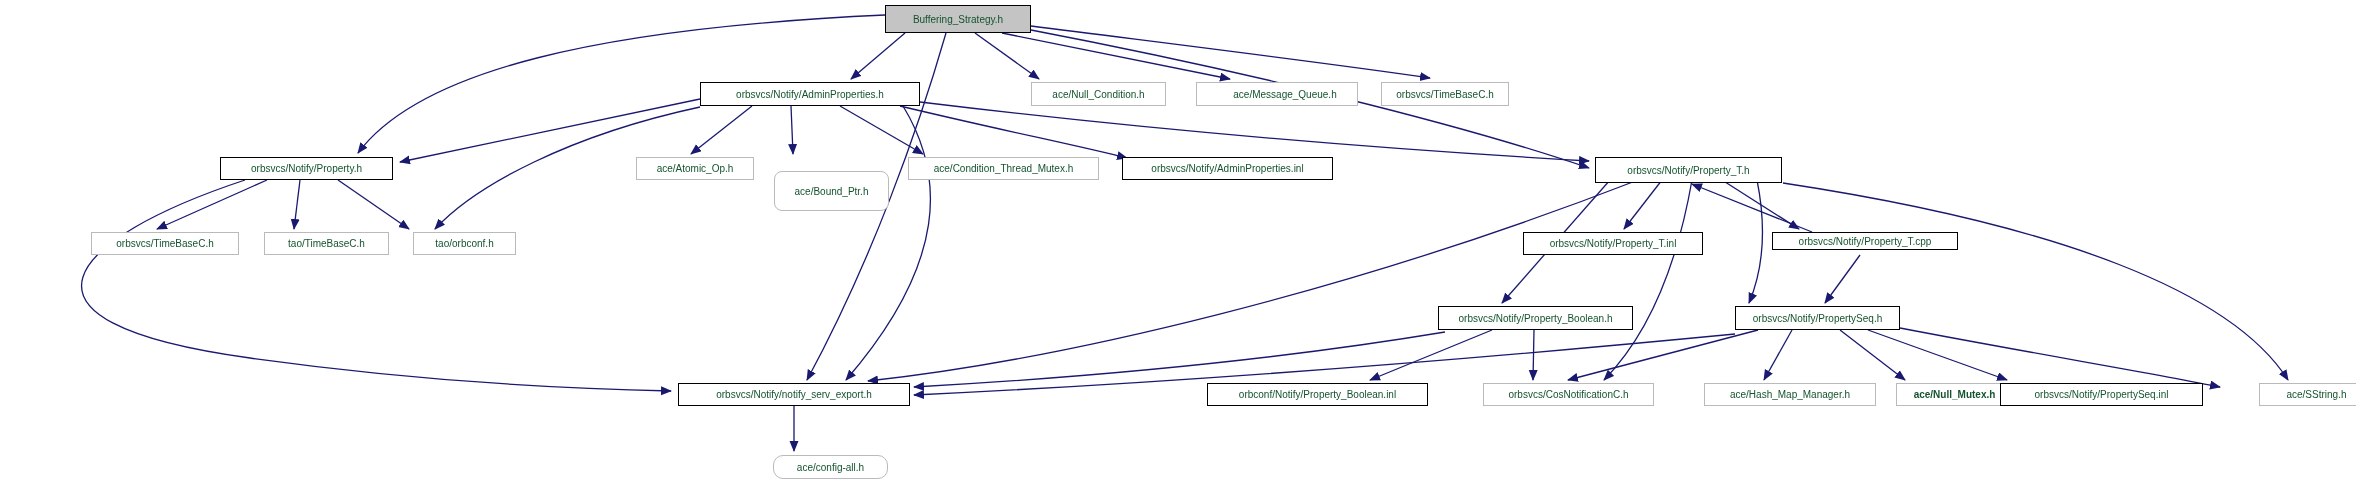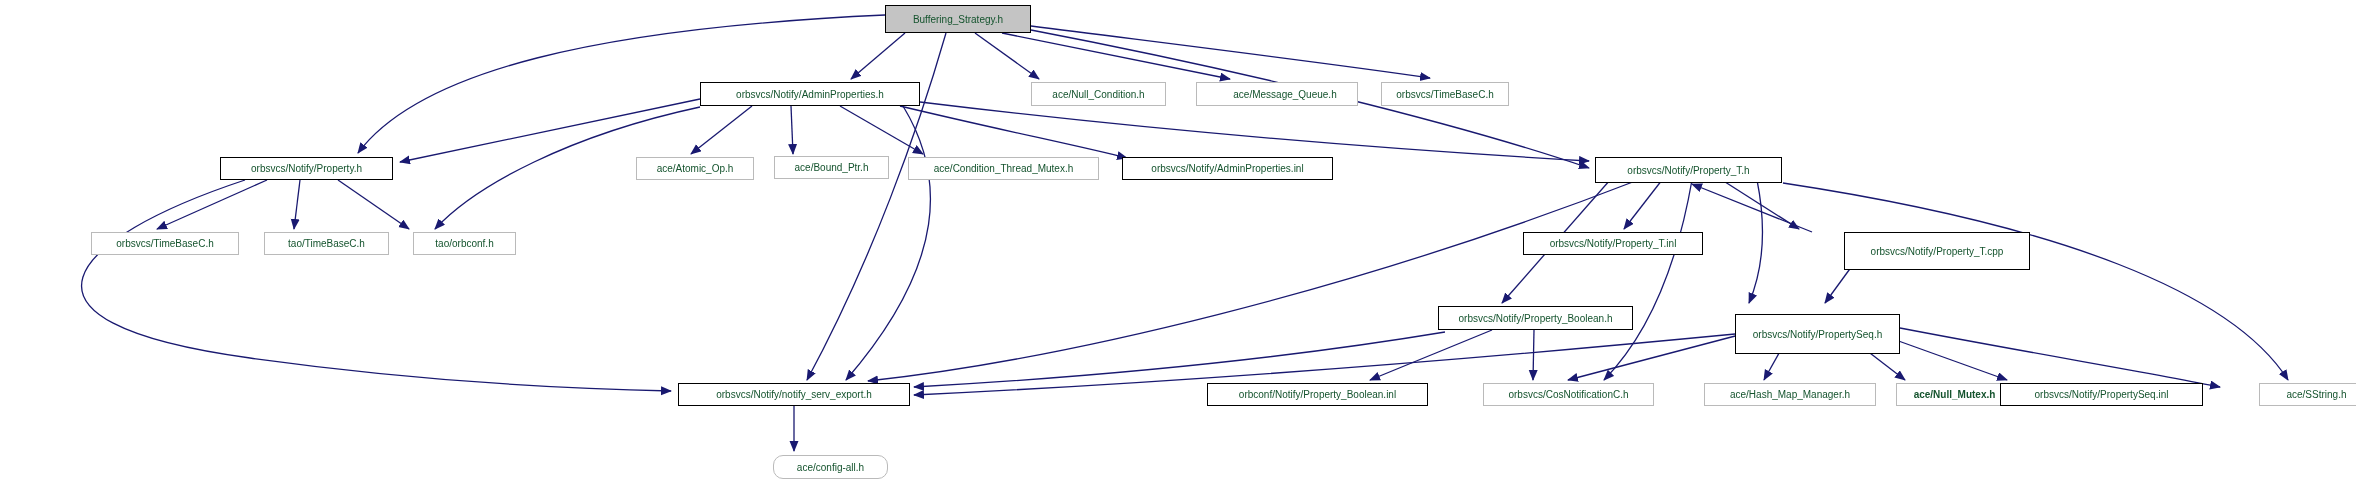--- a/index.html
+++ b/index.html
@@ -77,31 +77,31 @@
       </g>
   </svg>
   <div id="nodes">
       <div class="node main" style="left: 885px; top: 5px; width: 146px; height: 28px;">Buffering_Strategy.h</div>
       <div class="node" style="left: 700px; top: 82px; width: 220px; height: 24px;">orbsvcs/Notify/AdminProperties.h</div>
       <div class="node ext" style="left: 995px; top: 82px; width: 135px; height: 24px;">ace/Null_Condition.h</div>
       <div class="node ext" style="left: 1160px; top: 82px; width: 162px; height: 24px; padding-left: 16px;">ace/Message_Queue.h</div>
       <div class="node ext" style="left: 1345px; top: 82px; width: 128px; height: 24px;">orbsvcs/TimeBaseC.h</div>
       <div class="node" style="left: 220px; top: 157px; width: 173px; height: 23px;">orbsvcs/Notify/Property.h</div>
       <div class="node ext" style="left: 600px; top: 157px; width: 118px; height: 23px;">ace/Atomic_Op.h</div>
-      <div class="node ext" style="left: 738px; top: 156px; width: 115px; height: 23px;">ace/Bound_Ptr.h</div>
+      <div class="node ext" style="left: 738px; top: 171px; width: 115px; height: 40px; border-radius: 8px;">ace/Bound_Ptr.h</div>
       <div class="node ext" style="left: 872px; top: 157px; width: 191px; height: 23px;">ace/Condition_Thread_Mutex.h</div>
       <div class="node" style="left: 1122px; top: 157px; width: 211px; height: 23px;">orbsvcs/Notify/AdminProperties.inl</div>
       <div class="node" style="left: 1595px; top: 157px; width: 187px; height: 26px;">orbsvcs/Notify/Property_T.h</div>
       <div class="node ext" style="left: 55px; top: 232px; width: 148px; height: 23px;">orbsvcs/TimeBaseC.h</div>
       <div class="node ext" style="left: 228px; top: 232px; width: 125px; height: 23px;">tao/TimeBaseC.h</div>
       <div class="node ext" style="left: 377px; top: 232px; width: 103px; height: 23px;">tao/orbconf.h</div>
       <div class="node" style="left: 1523px; top: 232px; width: 180px; height: 23px;">orbsvcs/Notify/Property_T.inl</div>
-      <div class="node" style="left: 1844px; top: 232px; width: 186px; height: 38px;">orbsvcs/Notify/Property_T.cpp</div>
+      <div class="node" style="left: 1772px; top: 232px; width: 186px; height: 18px;">orbsvcs/Notify/Property_T.cpp</div>
       <div class="node" style="left: 1438px; top: 306px; width: 195px; height: 24px;">orbsvcs/Notify/Property_Boolean.h</div>
-      <div class="node" style="left: 1735px; top: 314px; width: 165px; height: 40px;">orbsvcs/Notify/PropertySeq.h</div>
+      <div class="node" style="left: 1735px; top: 306px; width: 165px; height: 24px;">orbsvcs/Notify/PropertySeq.h</div>
       <div class="node" style="left: 678px; top: 383px; width: 232px; height: 23px;">orbsvcs/Notify/notify_serv_export.h</div>
       <div class="node" style="left: 1207px; top: 383px; width: 221px; height: 23px;">orbconf/Notify/Property_Boolean.inl</div>
       <div class="node ext" style="left: 1447px; top: 383px; width: 171px; height: 23px;">orbsvcs/CosNotificationC.h</div>
       <div class="node ext" style="left: 1668px; top: 383px; width: 172px; height: 23px;">ace/Hash_Map_Manager.h</div>
       <div class="node ext" style="left: 1860px; top: 383px; width: 117px; height: 23px; font-weight: bold;">ace/Null_Mutex.h</div>
       <div class="node" style="left: 2000px; top: 383px; width: 203px; height: 23px;">orbsvcs/Notify/PropertySeq.inl</div>
       <div class="node ext" style="left: 2223px; top: 383px; width: 115px; height: 23px;">ace/SString.h</div>
       <div class="node ext" style="left: 737px; top: 455px; width: 115px; height: 24px; border-radius: 10px;">ace/config-all.h</div>
     </div>
 </div>

